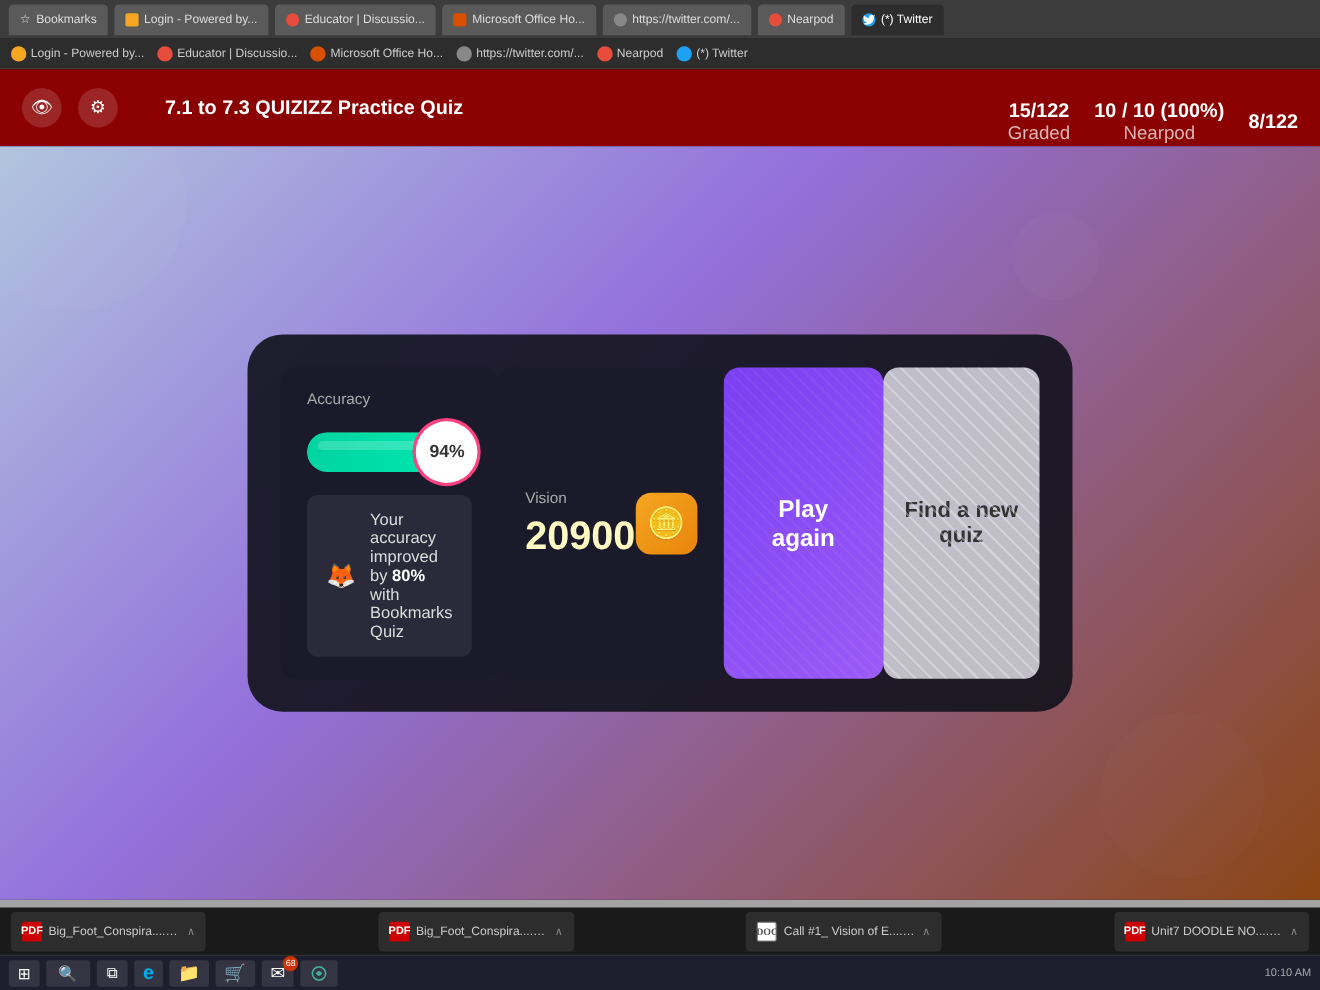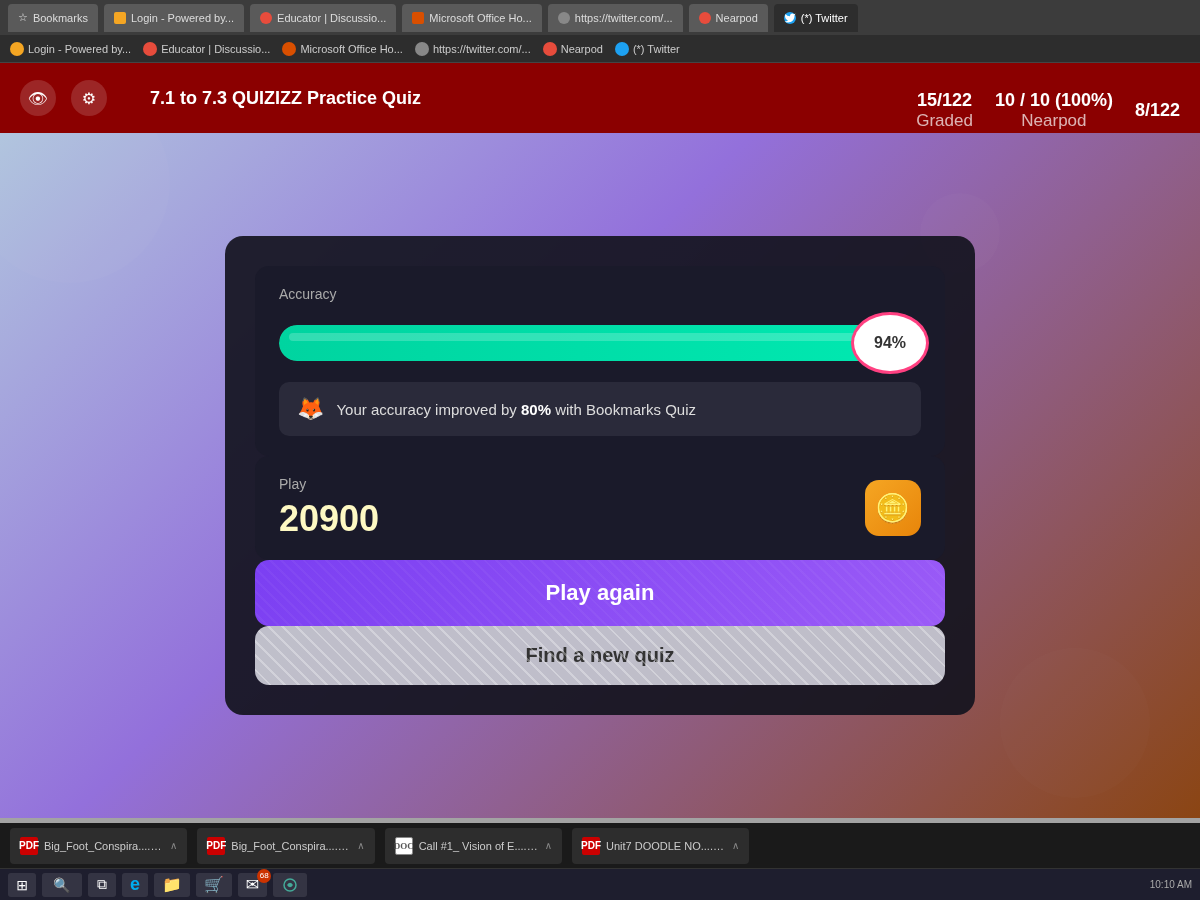--- a/index.html
+++ b/index.html
@@ -148,25 +148,25 @@
     }
     .bg-circle {
       position: absolute;
       border-radius: 50%;
       background: rgba(255,255,255,0.08);
     }
 
     
     .results-card {
       background: rgba(20, 20, 30, 0.92);
-      border-radius: 18px;
+      border-radius: 32px;
       padding: 30px;
       width: 750px;
       display: flex;
-      flex-direction: column;
+      flex-direction: row;
       z-index: 10;
     }
 
     
     .accuracy-section {
       background: #1a1a2a;
       border-radius: 14px;
       padding: 20px 24px;
     }
     .accuracy-label {
@@ -208,21 +208,21 @@
     .accuracy-badge {
       position: absolute;
       right: -5px;
       top: 50%;
       transform: translateY(-50%);
       background: white;
       color: #333;
       font-weight: bold;
       font-size: 16px;
       border-radius: 50%;
-      width: 72px;
+      width: 56px;
       height: 56px;
       display: flex;
       align-items: center;
       justify-content: center;
       box-shadow: 0 0 0 3px #ff4081;
       z-index: 5;
     }
 
     
     .improvement-banner {
@@ -329,21 +329,22 @@
     }
 
     
     .downloads-bar {
       background: #1a1a1a;
       height: 50px;
       display: flex;
       align-items: center;
       padding: 0 10px;
       gap: 10px;
-      border-top: 5px solid #a3a3a3;
+      border-top: 7px solid #a3a3a3;
+      justify-content: space-between;
     }
     .download-item {
       display: flex;
       align-items: center;
       gap: 6px;
       background: #2d2d2d;
       border-radius: 4px;
       padding: 4px 10px;
       height: 36px;
       cursor: pointer;
@@ -547,21 +548,21 @@
       <div class="improvement-banner">
         <span class="improvement-icon">🦊</span>
         <div class="improvement-text">
           <span>Your accuracy improved by </span><strong>80%</strong><span> with Bookmarks Quiz</span>
         </div>
       </div>
     </div>
 
     <div class="score-section">
       <div>
-        <div class="score-label">Play</div>
+        <div class="score-label">Vision</div>
         <div class="score-value">20900</div>
       </div>
       <div class="score-coin-icon">🪙</div>
     </div>
 
     <button class="play-again-btn">
       <span>Play again</span>
     </button>
 
     <button class="find-quiz-btn">

